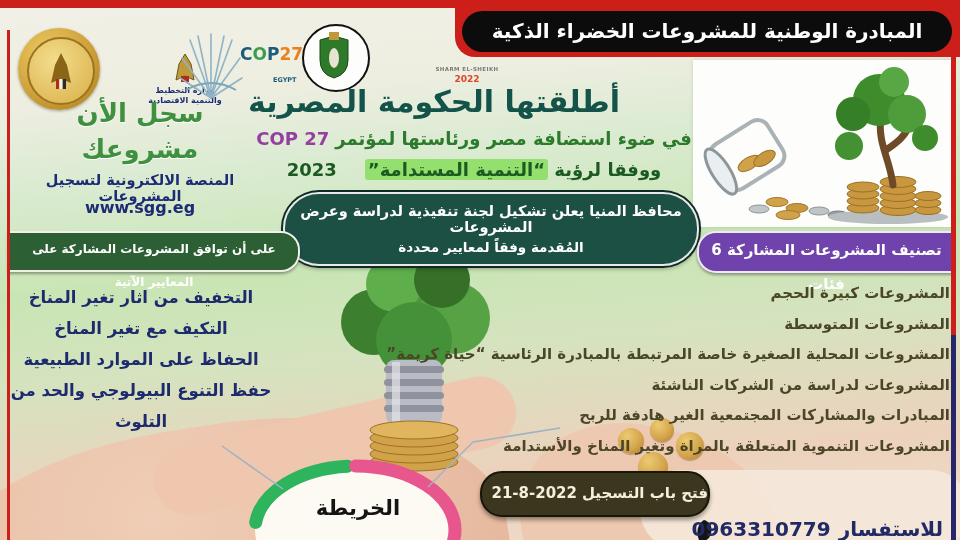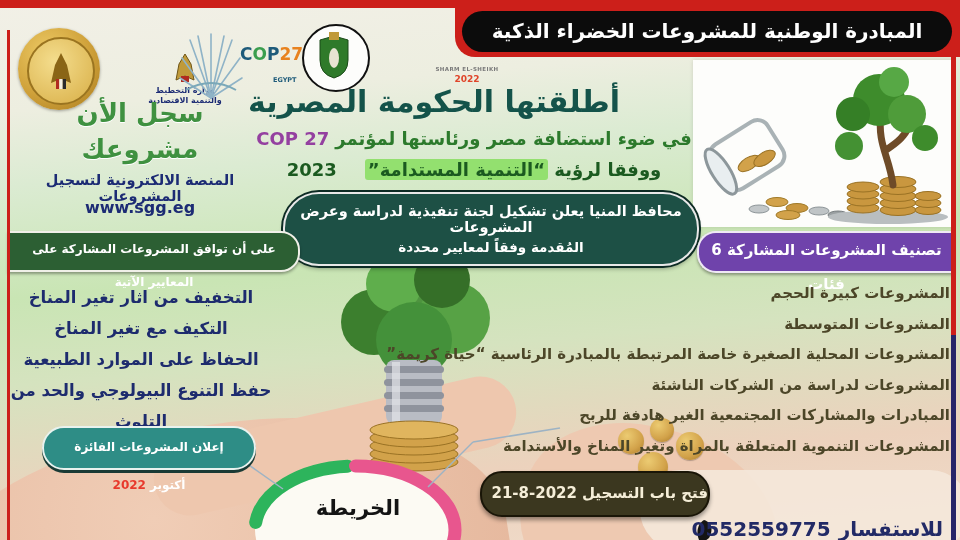--- a/index.html
+++ b/index.html
@@ -261,32 +261,31 @@
 
   <div class="abs purple-pin"></div>
   <div class="abs criteria-banner">على أن توافق المشروعات المشاركة على المعايير الآتية</div>
   <div class="abs criteria-list">
     <div>التخفيف من اثار تغير المناخ</div>
     <div>التكيف مع تغير المناخ</div>
     <div>الحفاظ على الموارد الطبيعية</div>
     <div>حفظ التنوع البيولوجي والحد من التلوث</div>
   </div>
 
-  <div class="abs winners-badge"><span>إعلان المشروعات الفائزة أكتوبر</span><span class="yr">2022</span></div>
 
   <div class="abs cat-banner">تصنيف المشروعات المشاركة 6 فئات</div>
   <div class="abs cat-list">
     <div>المشروعات كبيرة الحجم</div>
     <div>المشروعات المتوسطة</div>
     <div>المشروعات المحلية الصغيرة خاصة المرتبطة بالمبادرة الرئاسية “حياة كريمة”</div>
     <div>المشروعات لدراسة من الشركات الناشئة</div>
     <div>المبادرات والمشاركات المجتمعية الغير هادفة للربح</div>
     <div>المشروعات التنموية المتعلقة بالمراة وتغير المناخ والأستدامة</div>
   </div>
 
   <div class="abs open-badge"><span>فتح باب التسجيل</span><span class="date">21-8-2022</span></div>
 
   <svg class="abs phone-icon" viewBox="0 0 20 26">
     <path d="M9,1 C16,3 19,10 14,19 L6,25 C0,15 2,5 9,1 Z" fill="#141414"></path>
   </svg>
-  <div class="abs contact"><span>للاستفسار</span><span class="num">0552559775</span></div>
+  <div class="abs contact"><span>للاستفسار</span><span class="num">0963310779</span></div>
 
 </div>
 
 </body></html>

